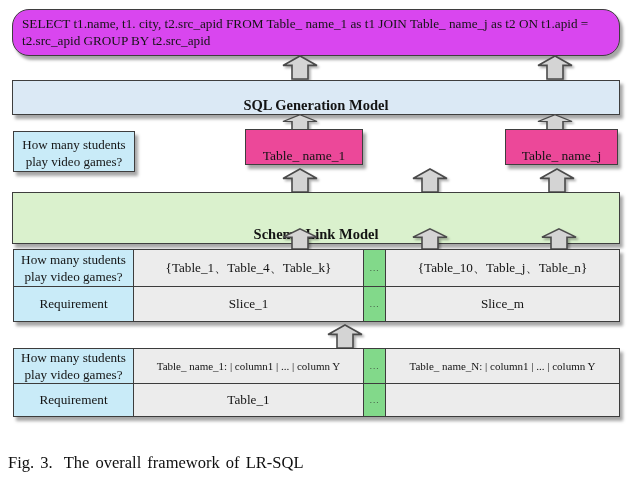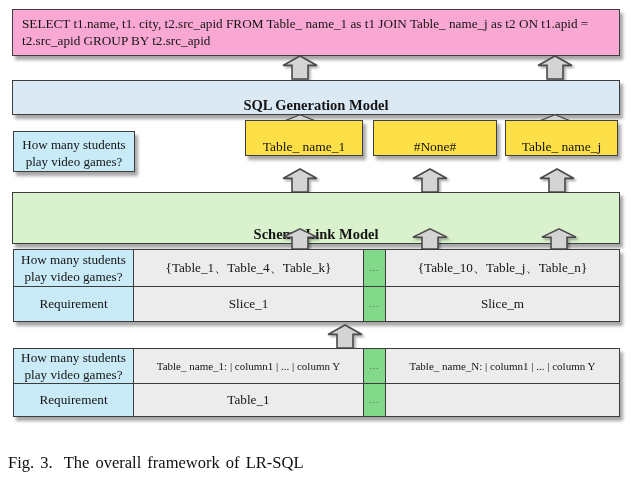--- a/index.html
+++ b/index.html
@@ -7,30 +7,30 @@
     position:relative;width:631px;height:500px;background:#ffffff;overflow:hidden;
     font-family:"Liberation Serif","DejaVu Serif",serif;color:#141414;
   }
   .box{
     position:absolute;border:1.6px solid #3e3e3e;box-sizing:border-box;
     box-shadow:3px 4px 3px rgba(0,0,0,0.35);
   }
   .center{display:flex;align-items:flex-end;justify-content:center;text-align:center;}
   
   #sql-output{
-    left:12px;top:9px;width:608px;height:47px;background:#f9a8d4;
-    font-size:13.2px;line-height:1.32;padding:5px 9px 0 9px;
+    left:12px;top:9px;width:608px;height:47px;background:#d946ef;
+    font-size:13.2px;line-height:1.32;padding:5px 9px 0 9px;border-radius:17px;
   }
   
   #sql-gen-model{left:12px;top:80px;width:608px;height:35px;background:#dbe9f5;font-weight:bold;font-size:14.5px;}
   #schema-link-model{left:12px;top:192px;width:608px;height:52px;background:#daf1cd;font-weight:bold;font-size:14.5px;}
   
   #question-box{left:13px;top:131px;width:122px;height:41px;background:#c9ebf8;font-size:13px;line-height:1.3;}
   
-  .slot{top:120px;height:36px;background:#fde047;font-size:13.5px;}
+  .slot{top:129px;height:36px;background:#ec4899;font-size:13.5px;}
   #slot-1{left:245px;width:118px;}
   #slot-none{left:373px;width:124px;}
   #slot-j{left:505px;width:113px;}
   
   .tbl{
     position:absolute;left:13px;width:607px;box-sizing:border-box;
     border:1.6px solid #3c3c3c;box-shadow:3px 4px 3px rgba(0,0,0,0.35);
     display:grid;grid-template-columns:120px 230px 22px 1fr;background:#ececec;
   }
   #slice-table{top:249px;height:73px;grid-template-rows:37px 1fr;}
@@ -81,23 +81,20 @@
 
   <div class="box center" id="question-box">
     <div>
       <div>How many students</div>
       <div>play video games?</div>
     </div>
   </div>
 
   <div class="box center slot" id="slot-1">
     <span>Table_ name_1</span>
-  </div>
-  <div class="box center slot" id="slot-none">
-    <span>#None#</span>
   </div>
   <div class="box center slot" id="slot-j">
     <span>Table_ name_j</span>
   </div>
 
   <svg class="arrow" style="left:282px;top:168px;" width="36" height="25" viewBox="0 0 36 24" preserveAspectRatio="none">
       <polygon points="18,1 35,10 26,10 26,23 10,23 10,10 1,10"></polygon>
     </svg>
   <svg class="arrow" style="left:412px;top:168px;" width="36" height="25" viewBox="0 0 36 24" preserveAspectRatio="none">
       <polygon points="18,1 35,10 26,10 26,23 10,23 10,10 1,10"></polygon>

